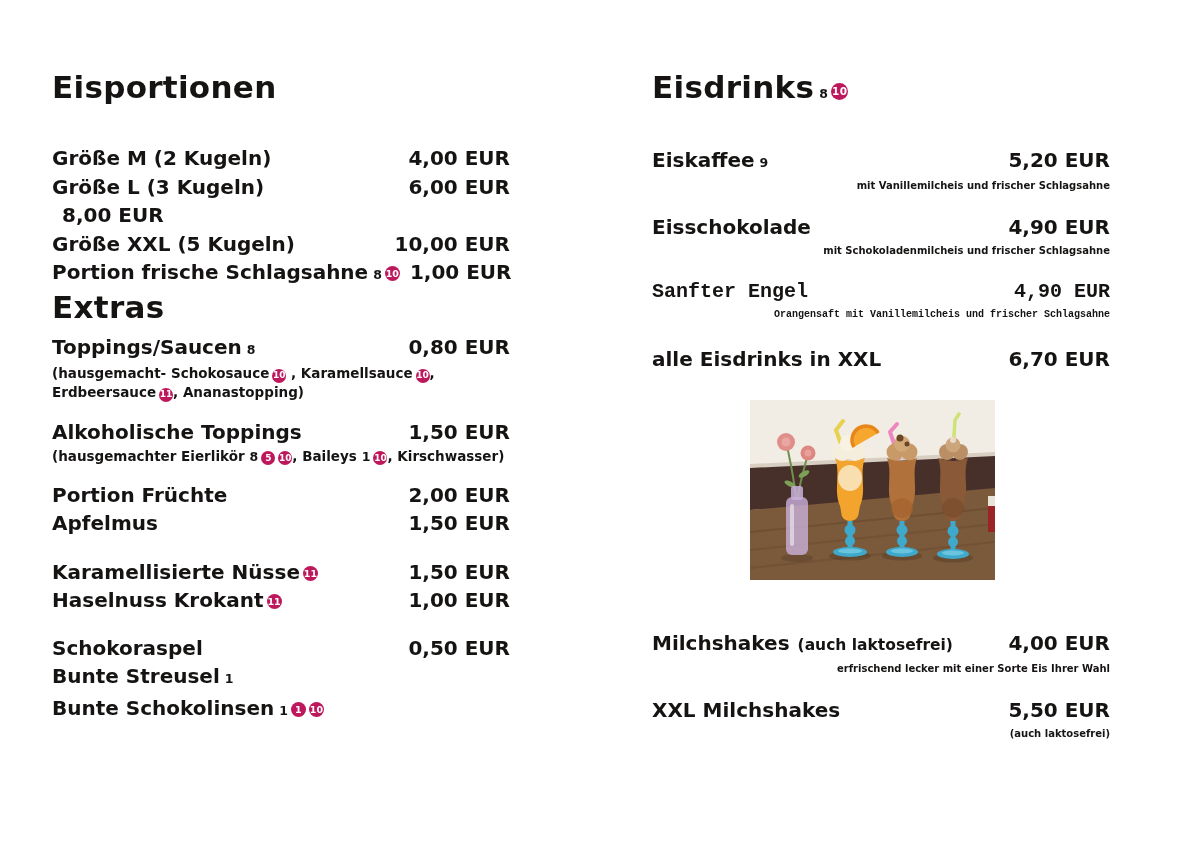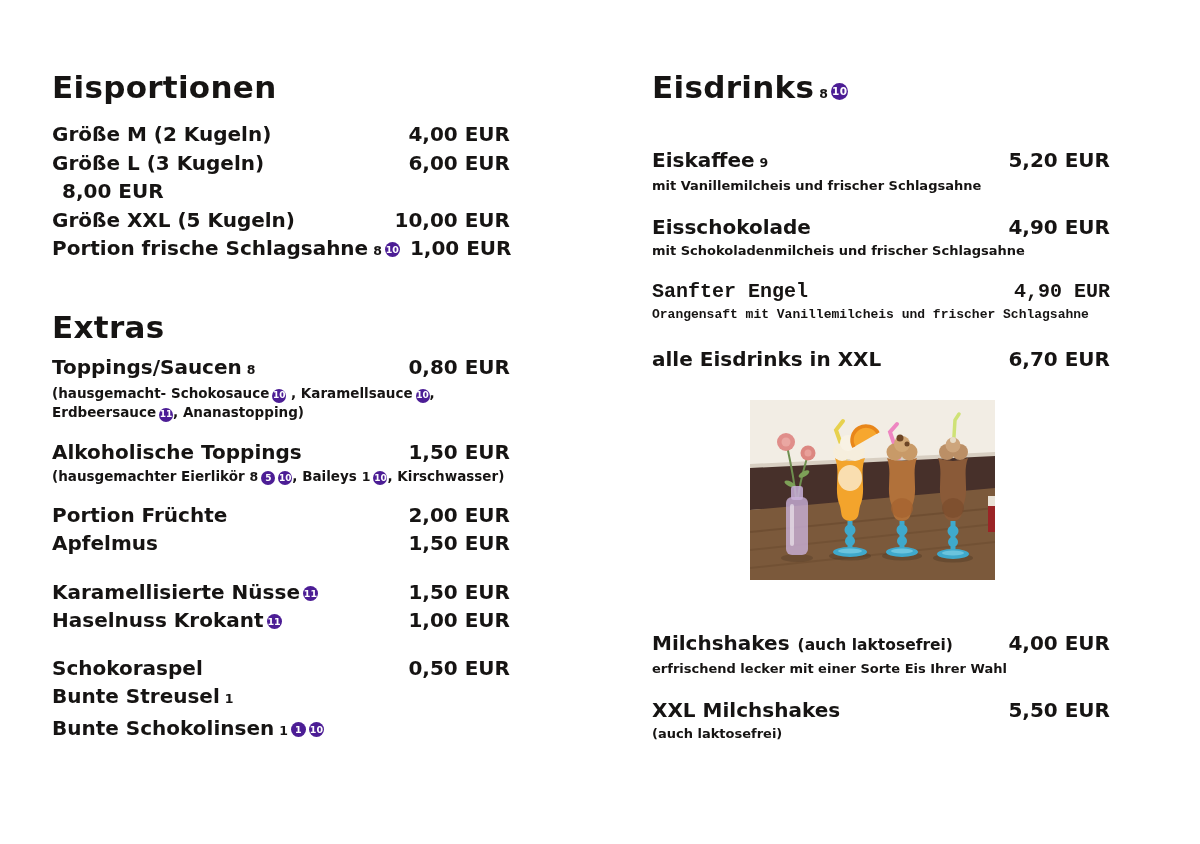--- a/index.html
+++ b/index.html
@@ -19,38 +19,38 @@
   .row {
     display:flex; justify-content:space-between; align-items:baseline;
     font-size:20px; font-weight:700; line-height:28.5px; white-space:nowrap;
   }
   .row .name  { white-space:nowrap; }
   .row .price { white-space:nowrap; margin-left:10px; }
 
   .note { font-size:12.5px; font-weight:700; margin-left:5px; }
   .badge {
     display:inline-flex; align-items:center; justify-content:center;
-    background:#4c1d95; color:#fff; border-radius:50%;
+    background:#be185d; color:#fff; border-radius:50%;
     width:15px; height:15px; font-size:9.5px; font-weight:700;
     vertical-align:2px; margin-left:3px; line-height:15px;
   }
   .badge-lg { width:17px; height:17px; font-size:10.5px; vertical-align:3px; }
 
   .detail {
     font-size:13.5px; font-weight:700; line-height:19px; white-space:nowrap;
   }
   .detail .badge { width:14px; height:14px; font-size:9px; vertical-align:0px; }
 
-  .drink { margin-top:19px; }
-  .drink .desc { font-size:13px; font-weight:700; line-height:19px; white-space:nowrap; }
+  .drink { margin-top:19px;text-align:right; }
+  .drink .desc { font-size:10px; font-weight:700; line-height:19px; white-space:nowrap; }
   .drink-name-row { line-height:27px; }
   .inline-note { font-size:15.5px; font-weight:700; margin-left:8px; }
 
-  .mt36 { margin-top:16px; }
-  .mt44 { margin-top:44px; }
+  .mt36 { margin-top:40px; }
+  .mt44 { }
   .mt9  { margin-top:9px; }
   .mt16 { margin-top:16px; }
   .mt15 { margin-top:15px; }
   .mt20 { margin-top:20px; }
   .mt19 { margin-top:19px; }
   .mt21 { margin-top:21px;justify-content:space-between; }
   .mt50 { margin-top:50px; }
   .mt18 { margin-top:18px;font-family:Liberation Mono, monospace; }
 
   .photo-wrap { margin-top:26px; margin-left:98px; width:245px; height:180px; }

